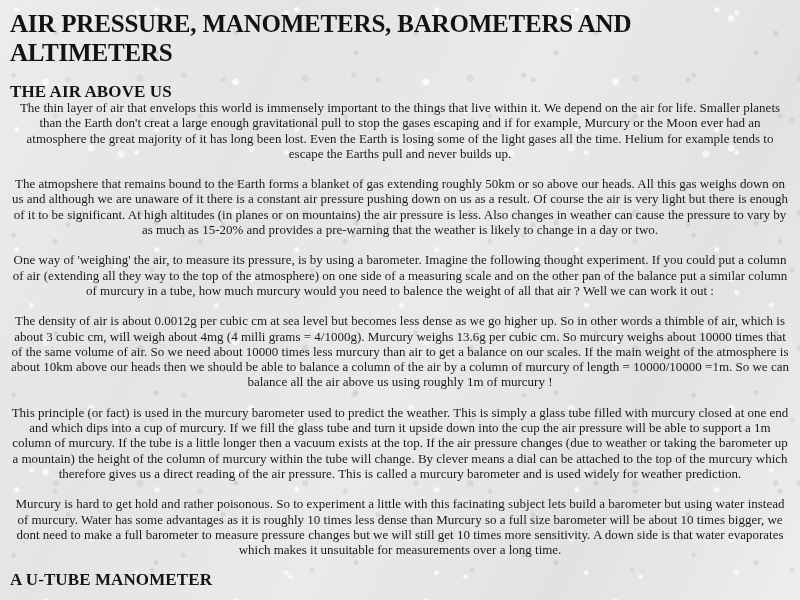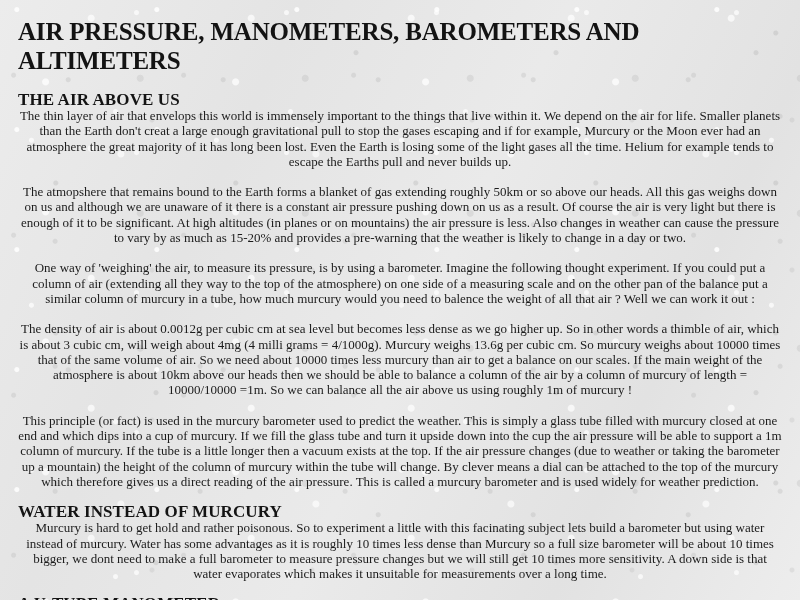--- a/index.html
+++ b/index.html
@@ -32,21 +32,21 @@
       170px 160px, 190px 130px, 155px 145px, 175px 155px, 165px 135px,
       185px 165px, 145px 125px, 195px 175px, 160px 150px,
       100% 100%;
     color: #1b1b1b;
     font-family: "Liberation Serif", "DejaVu Serif", serif;
   }
   #page {
     position: relative;
     width: 800px;
     height: 600px;
-    padding: 8px;
+    padding: 0;
     box-sizing: border-box;
   }
   .inner {
     padding: 9px 10px 0 10px;
   }
   .doc-title {
     font-family: "Liberation Serif", "DejaVu Serif", serif;
     font-weight: bold;
     font-size: 25px;
     line-height: 29px;
@@ -88,21 +88,20 @@
     <div class="block">
       <div class="section-heading">THE AIR ABOVE US</div>
       <p class="para">The thin layer of air that envelops this world is immensely important to the things that live within it. We depend on the air for life. Smaller planets than the Earth don't creat a large enough gravitational pull to stop the gases escaping and if for example, Murcury or the Moon ever had an atmosphere the great majority of it has long been lost. Even the Earth is losing some of the light gases all the time. Helium for example tends to escape the Earths pull and never builds up.</p>
       <p class="para">The atmopshere that remains bound to the Earth forms a blanket of gas extending roughly 50km or so above our heads. All this gas weighs down on us and although we are unaware of it there is a constant air pressure pushing down on us as a result. Of course the air is very light but there is enough of it to be significant. At high altitudes (in planes or on mountains) the air pressure is less. Also changes in weather can cause the pressure to vary by as much as 15-20% and provides a pre-warning that the weather is likely to change in a day or two.</p>
       <p class="para">One way of 'weighing' the air, to measure its pressure, is by using a barometer. Imagine the following thought experiment. If you could put a column of air (extending all they way to the top of the atmosphere) on one side of a measuring scale and on the other pan of the balance put a similar column of murcury in a tube, how much murcury would you need to balence the weight of all that air ? Well we can work it out :</p>
       <p class="para">The density of air is about 0.0012g per cubic cm at sea level but becomes less dense as we go higher up. So in other words a thimble of air, which is about 3 cubic cm, will weigh about 4mg (4 milli grams = 4/1000g). Murcury weighs 13.6g per cubic cm. So murcury weighs about 10000 times that of the same volume of air. So we need about 10000 times less murcury than air to get a balance on our scales. If the main weight of the atmosphere is about 10km above our heads then we should be able to balance a column of the air by a column of murcury of length = 10000/10000 =1m. So we can balance all the air above us using roughly 1m of murcury !</p>
       <p class="para">This principle (or fact) is used in the murcury barometer used to predict the weather. This is simply a glass tube filled with murcury closed at one end and which dips into a cup of murcury. If we fill the glass tube and turn it upside down into the cup the air pressure will be able to support a 1m column of murcury. If the tube is a little longer then a vacuum exists at the top. If the air pressure changes (due to weather or taking the barometer up a mountain) the height of the column of murcury within the tube will change. By clever means a dial can be attached to the top of the murcury which therefore gives us a direct reading of the air pressure. This is called a murcury barometer and is used widely for weather prediction.</p>
     </div>
 
     <div class="block">
-      <div class="section-heading">WATER INSTEAD OF MURCURY</div>
       <p class="para">Murcury is hard to get hold and rather poisonous. So to experiment a little with this facinating subject lets build a barometer but using water instead of murcury. Water has some advantages as it is roughly 10 times less dense than Murcury so a full size barometer will be about 10 times bigger, we dont need to make a full barometer to measure pressure changes but we will still get 10 times more sensitivity. A down side is that water evaporates which makes it unsuitable for measurements over a long time.</p>
     </div>
 
     <div class="block">
       <div class="section-heading">A U-TUBE MANOMETER</div>
 
     </div>
 
   </div>
 </div>

